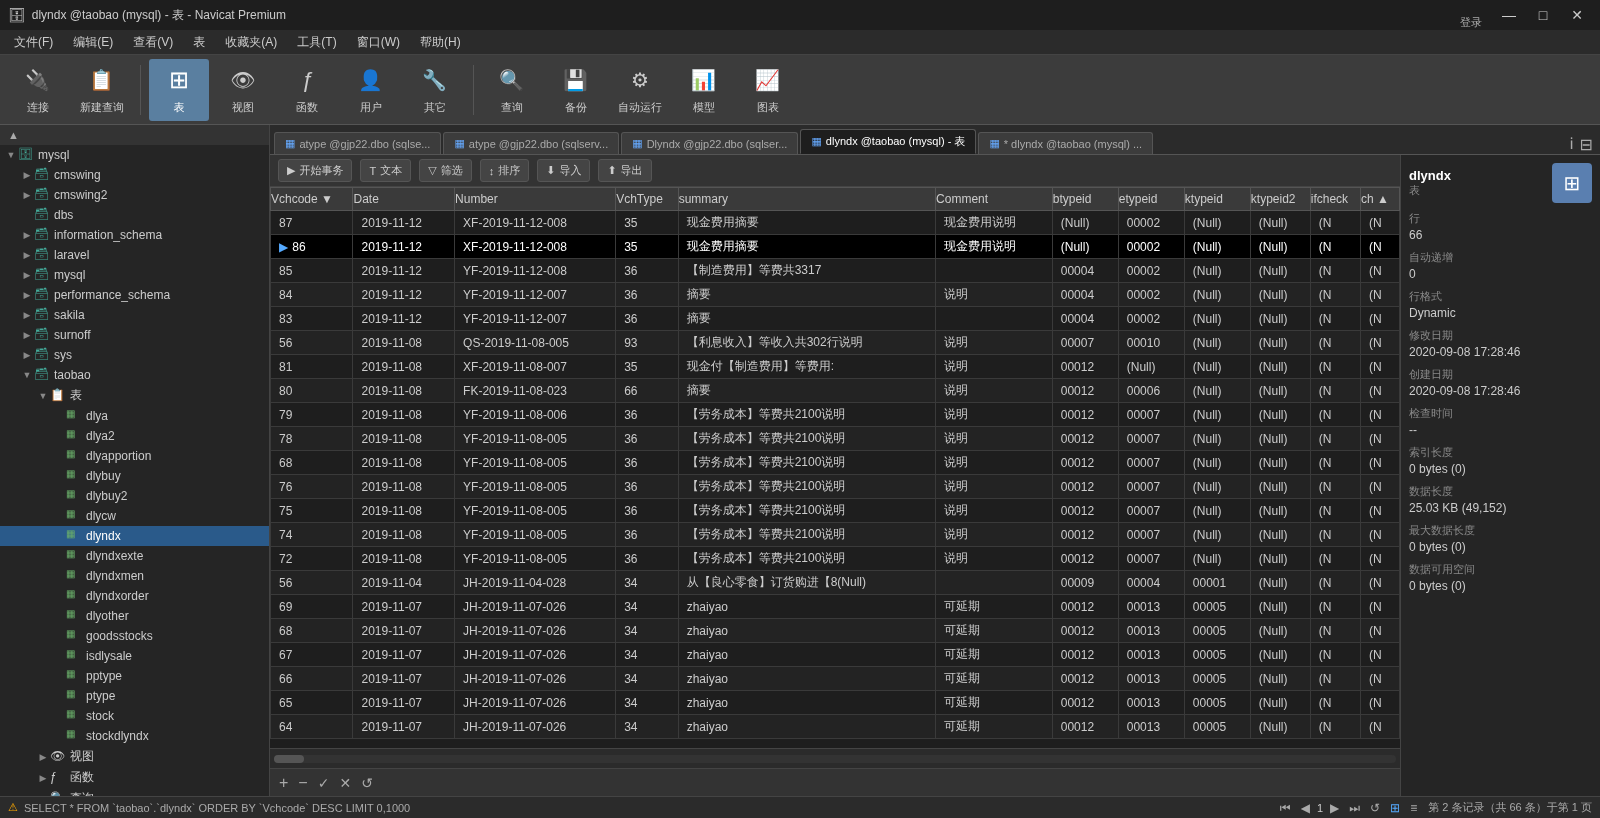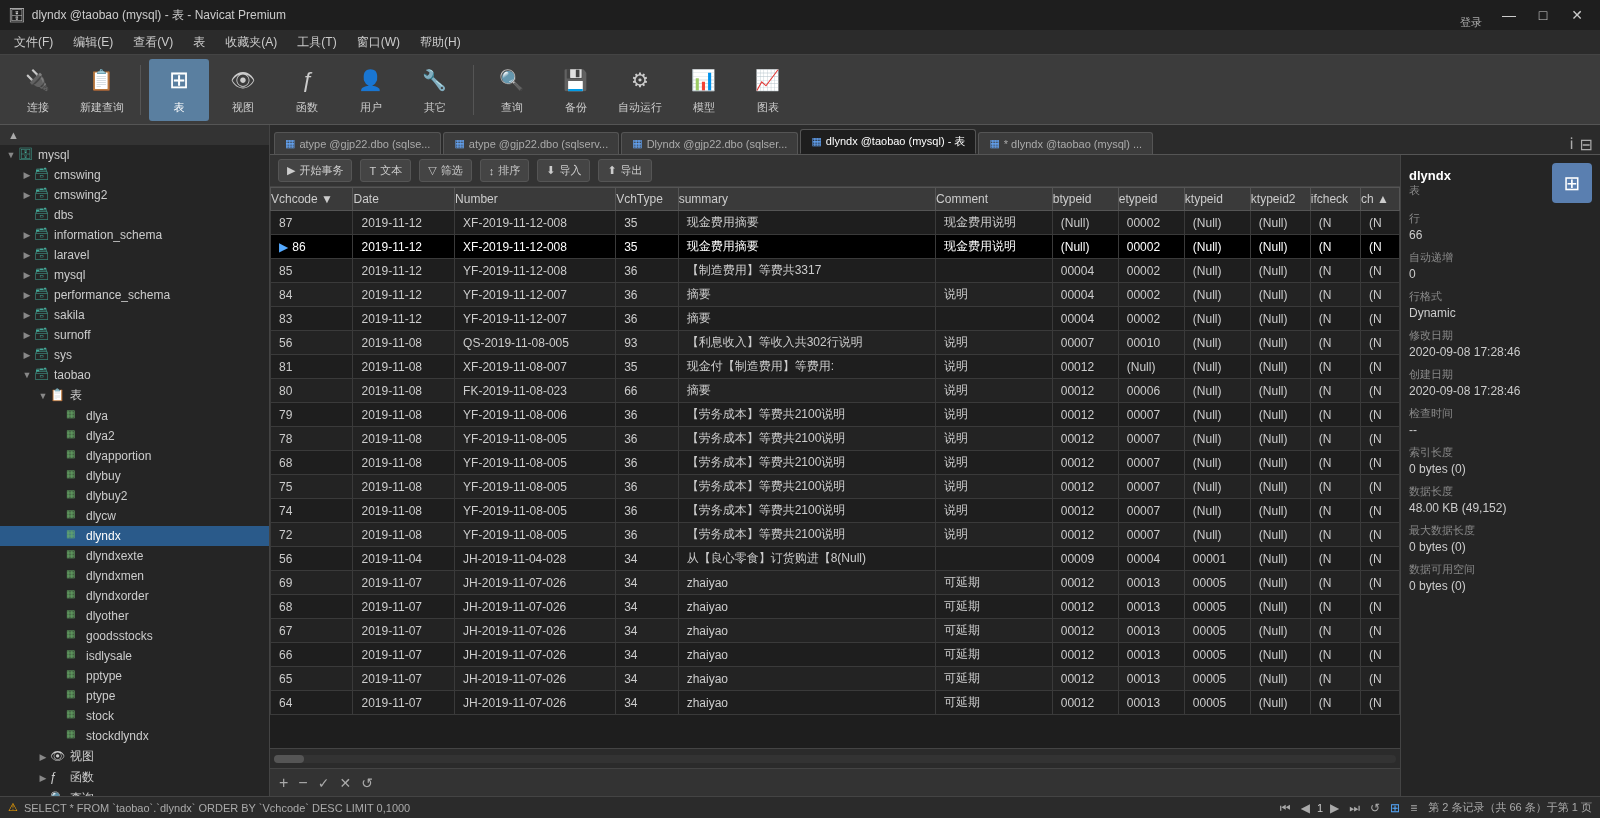--- a/index.html
+++ b/index.html
@@ -745,20 +745,34 @@
                   <td>【劳务成本】等费共2100说明</td>
                   <td>说明</td>
                   <td>00012</td>
                   <td>00007</td>
                   <td>(Null)</td>
                   <td>(Null)</td>
                   <td>(N</td>
                   <td>(N</td>
                 </tr>
                 <tr>
+                  <td>76</td>
+                  <td>2019-11-08</td>
+                  <td>YF-2019-11-08-005</td>
+                  <td>36</td>
+                  <td>【劳务成本】等费共2100说明</td>
+                  <td>说明</td>
+                  <td>00012</td>
+                  <td>00007</td>
+                  <td>(Null)</td>
+                  <td>(Null)</td>
+                  <td>(N</td>
+                  <td>(N</td>
+                </tr>
+                <tr>
                   <td>75</td>
                   <td>2019-11-08</td>
                   <td>YF-2019-11-08-005</td>
                   <td>36</td>
                   <td>【劳务成本】等费共2100说明</td>
                   <td>说明</td>
                   <td>00012</td>
                   <td>00007</td>
                   <td>(Null)</td>
                   <td>(Null)</td>
@@ -944,21 +958,21 @@
         <div class="info-item">
           <div class="info-label">检查时间</div>
           <div class="info-value">--</div>
         </div>
         <div class="info-item">
           <div class="info-label">索引长度</div>
           <div class="info-value">0 bytes (0)</div>
         </div>
         <div class="info-item">
           <div class="info-label">数据长度</div>
-          <div class="info-value">48.00 KB (49,152)</div>
+          <div class="info-value">25.03 KB (49,152)</div>
         </div>
         <div class="info-item">
           <div class="info-label">最大数据长度</div>
           <div class="info-value">0 bytes (0)</div>
         </div>
         <div class="info-item">
           <div class="info-label">数据可用空间</div>
           <div class="info-value">0 bytes (0)</div>
         </div>
       </div>

